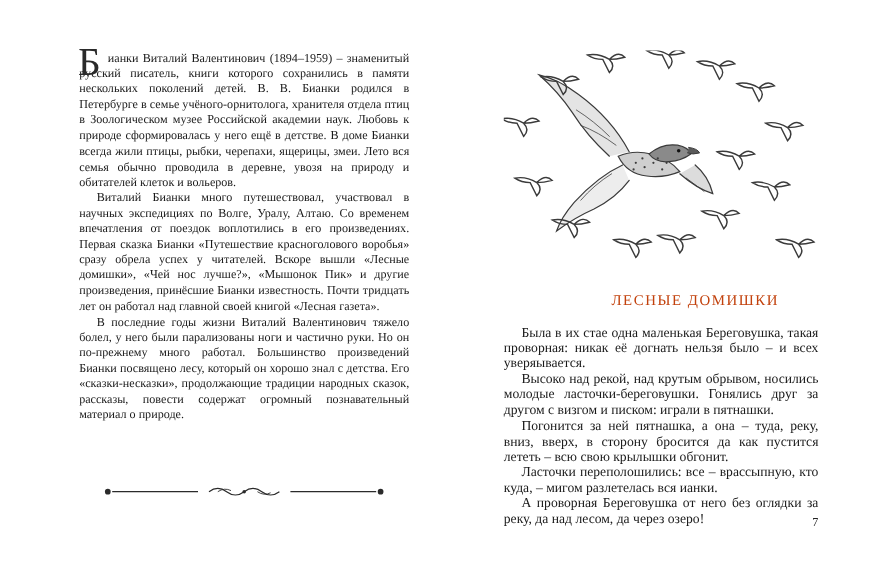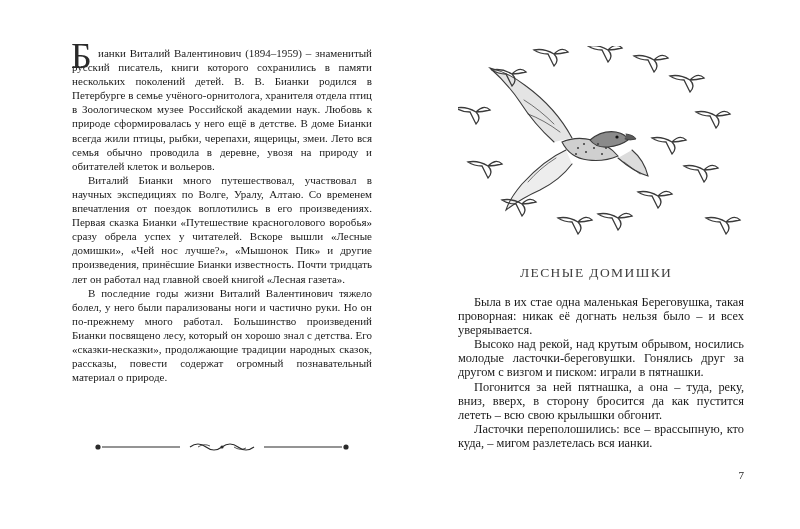--- a/index.html
+++ b/index.html
@@ -68,21 +68,22 @@
   .illustration {
     position: relative;
     width: 286px;
     height: 205px;
   }
   .chapter-title {
     font-family: "Liberation Serif", serif;
     font-size: 13.5px;
     letter-spacing: 1.4px;
     margin: 14px 0 14px 62px;
-    color: #404040;
+    color: #c2410c;
+    text-align: center;
   }
   .col-right p {
     margin: 0;
     font-size: 12.4px;
     line-height: 14.1px;
     text-align: justify;
     text-indent: 16px;
     hyphens: auto;
   }
   .page-number {
@@ -179,17 +180,18 @@
         </g>
       </svg>
     </div>
 
     <div class="chapter-title">ЛЕСНЫЕ ДОМИШКИ</div>
 
     <p>Была в их стае одна маленькая Береговушка, такая проворная: никак её догнать нельзя было – и всех уверяывается.</p>
     <p>Высоко над рекой, над крутым обрывом, носились молодые ласточки-береговушки. Гонялись друг за другом с визгом и писком: играли в пятнашки.</p>
     <p>Погонится за ней пятнашка, а она – туда, реку, вниз, вверх, в сторону бросится да как пустится лететь – всю свою крылышки обгонит.</p>
     <p>Ласточки переполошились: все – врассыпную, кто куда, – мигом разлетелась вся ианки.</p>
+    <p>А проворная Береговушка от него без оглядки за реку, да над лесом, да через озеро!</p>
   </div>
 
   <div class="page-number">7</div>
 
 </div>
 
 </body></html>

